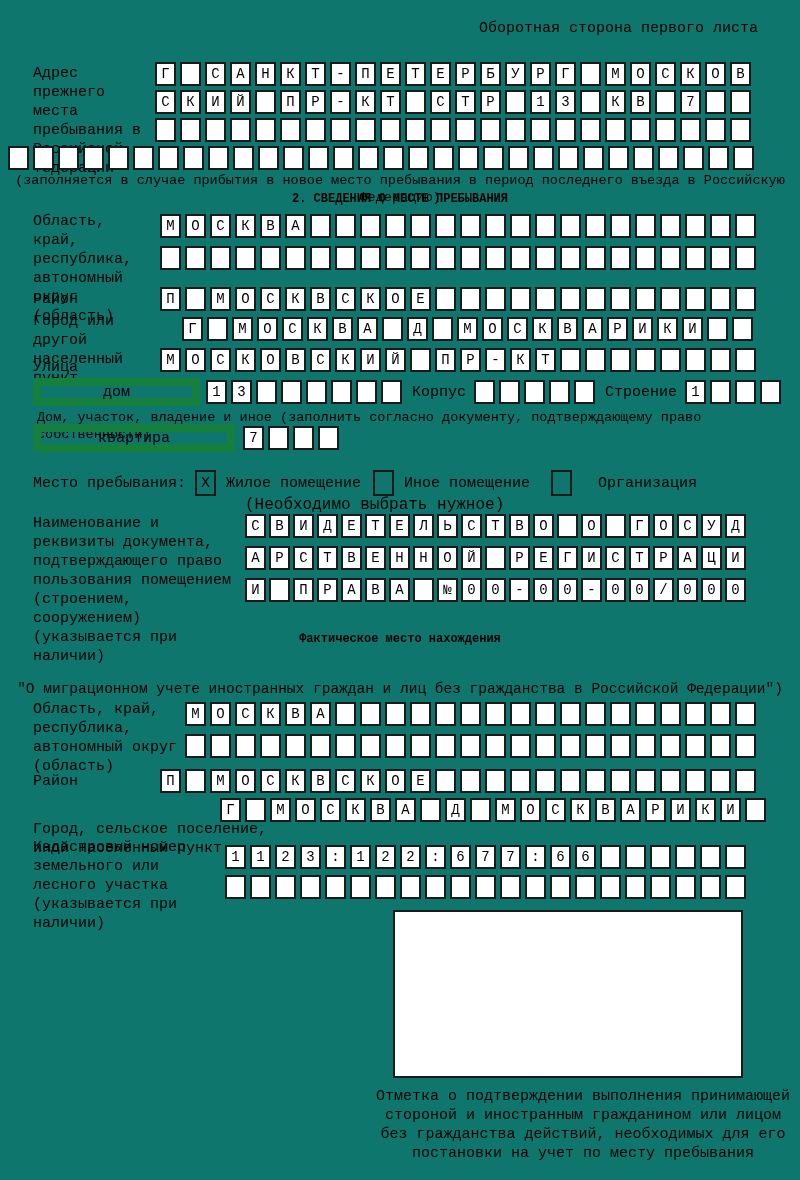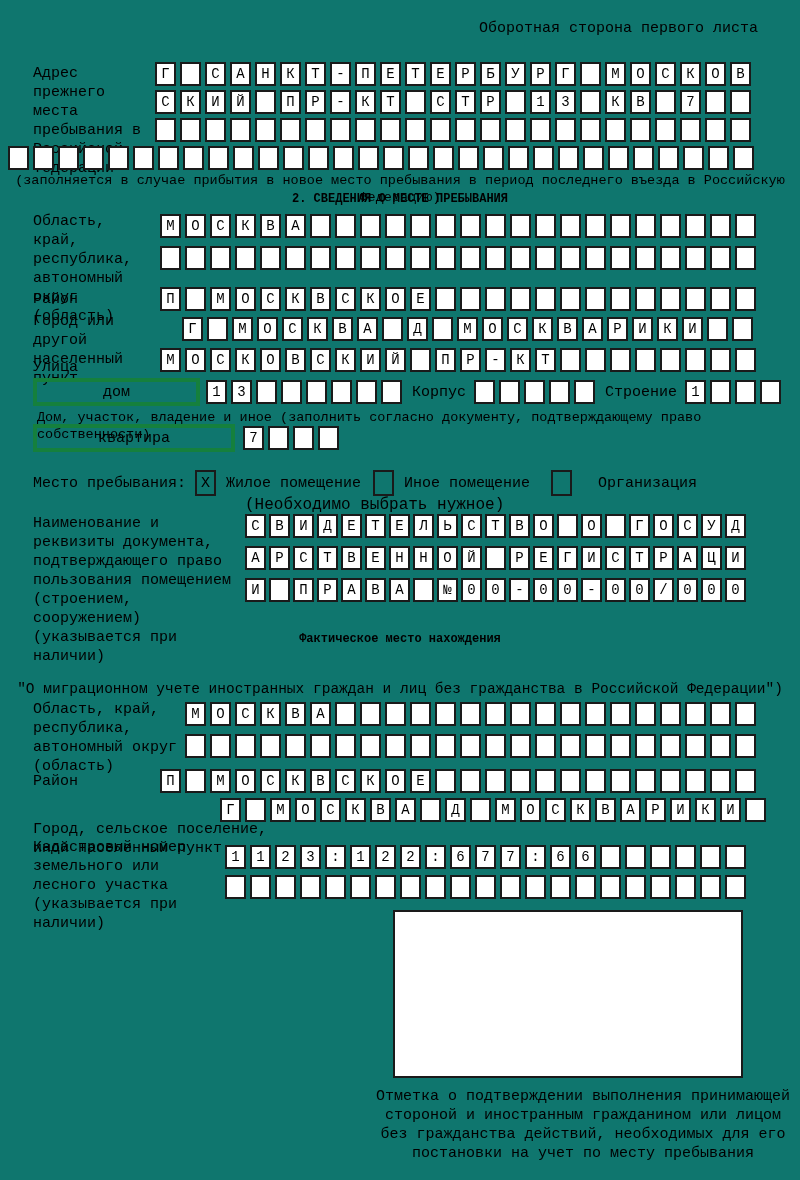--- a/index.html
+++ b/index.html
@@ -15,21 +15,21 @@
   .center { text-align:center; width:800px; left:0; }
   .sec-title { font-weight:bold; font-size:12px; }
   .boxrow { display:flex; gap:4px; }
   .rows-stack { display:flex; flex-direction:column; }
   .box {
     box-sizing:border-box; width:21px; height:24px; border:2px solid #1a1a1a;
     display:flex; align-items:center; justify-content:center;
     font-size:14px; line-height:1; flex:none; background:#fff;
   }
   .widebox {
-    box-sizing:border-box; border:4px solid #15803d; height:28px;
+    box-sizing:border-box; border:8px solid #15803d; height:28px;
     display:flex; align-items:center; justify-content:center; font-size:15px; flex:none;
   }
   .inline-row { display:flex; align-items:center; }
   .chk {
     box-sizing:border-box; width:21px; height:26px; border:2px solid #1a1a1a;
     display:flex; align-items:center; justify-content:center; font-size:15px; flex:none;
   }
   .stamp-rect { box-sizing:border-box; border:2px solid #1a1a1a; background:#fff; }
   .preline { white-space:pre-line;margin-top:25px; }
 </style>

